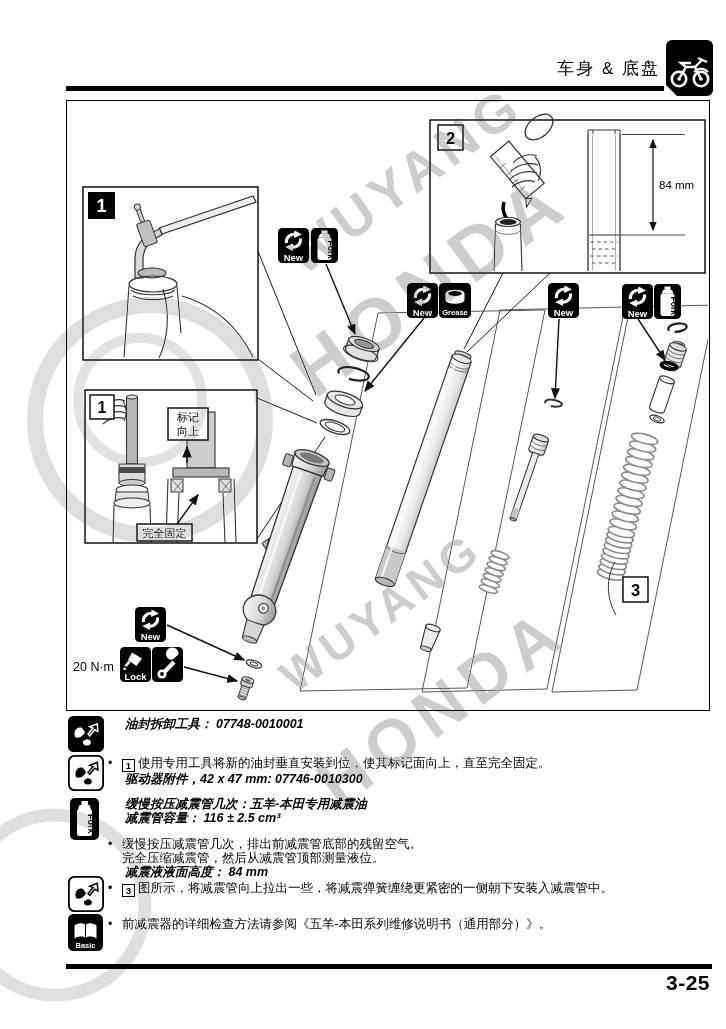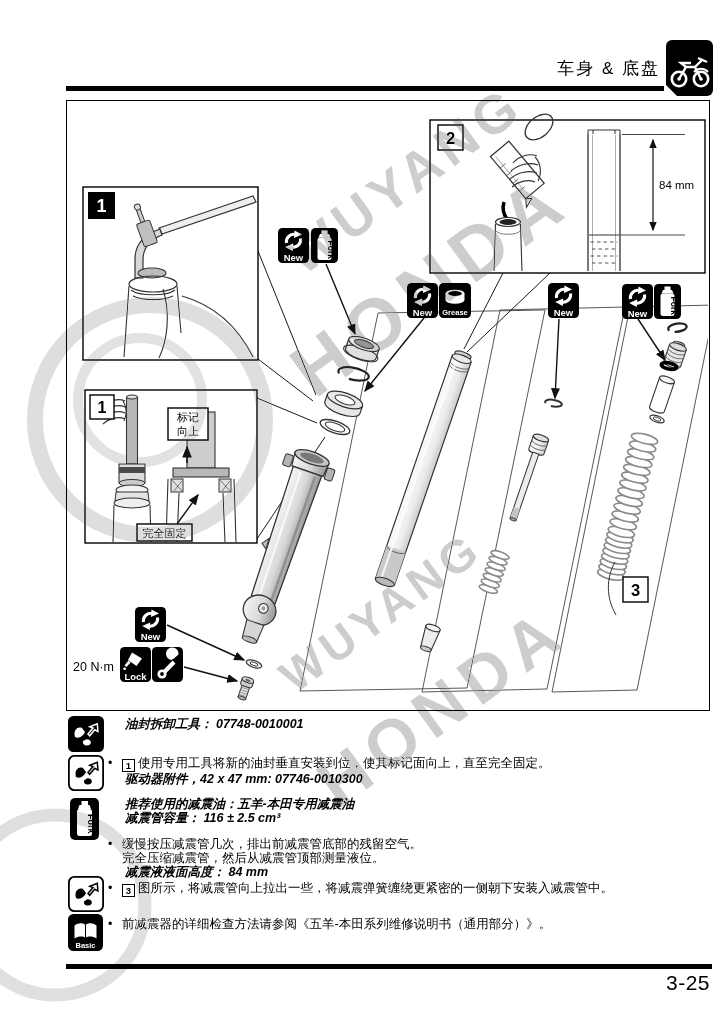--- a/index.html
+++ b/index.html
@@ -18,21 +18,21 @@
   .instr .bullet{display:inline-block;width:14px;}
   .spec{font-weight:700;padding-left:17px;font-style:italic;}
   .cont{padding-left:14px;}
   .sq-b{display:inline-block;width:13px;height:13px;background:#000;color:#fff;font-size:9.5px;font-weight:700;
         text-align:center;line-height:13px;vertical-align:-2px;margin-right:3px;}
   .sq-w{display:inline-block;width:11px;height:11px;background:#fff;color:#000;border:1.2px solid #000;font-size:9.5px;
         font-weight:700;text-align:center;line-height:11px;vertical-align:-2px;margin-right:3px;}
   .icn{position:absolute;}
   
   #footer-rule{left:66px;top:964px;width:646px;height:4.5px;background:#000;}
-  #page-number{right:16px;top:971px;font-size:21px;font-weight:400;letter-spacing:.5px;}
+  #page-number{right:16px;top:971px;font-size:21px;font-weight:700;letter-spacing:.5px;}
   #watermark-layer{left:0;top:0;width:726px;height:1029px;pointer-events:none;mix-blend-mode:darken;}
   text{font-family:"Liberation Sans","DejaVu Sans",sans-serif;}
   .wm{fill:#cdcdcd;font-weight:800;}
   .coil{fill:#fff;stroke:#8a8a8a;stroke-width:1.6;}
   .ln{stroke:#1a1a1a;stroke-width:1;fill:none;}
   .arr{stroke:#111;stroke-width:1.4;fill:none;}
   .box{fill:#fff;stroke:#000;stroke-width:1.4;}
   .thin{stroke:#333;stroke-width:1.1;fill:none;}
 </style>
 </head>
@@ -429,21 +429,21 @@
   </svg>
 <div class="instr" style="top:756px">
   <div><span class="bullet">•</span><span class="sq-w">1</span><span>使用专用工具将新的油封垂直安装到位，使其标记面向上，直至完全固定。</span></div>
   <div class="spec"><span>驱动器附件，42 x 47 mm:</span> <span>07746-0010300</span></div>
 </div>
 
 <svg class="icn" style="left:70px;top:798px" width="29" height="42">
     <use href="#fork-oil-icon"></use>
   </svg>
 <div class="instr" style="top:797px">
-  <div class="spec"><span>推荐使用的减震油：</span><span>五羊-本田专用减震油</span></div>
+  <div class="spec"><span>缓慢按压减震管几次：</span><span>五羊-本田专用减震油</span></div>
   <div class="spec"><span>减震管容量：</span> <span>116 ± 2.5 cm³</span></div>
 </div>
 
 <div class="instr" style="top:837px">
   <div><span class="bullet">•</span><span>缓慢按压减震管几次，排出前减震管底部的残留空气。</span></div>
   <div class="cont">完全压缩减震管，然后从减震管顶部测量液位。</div>
   <div class="spec"><span>减震液液面高度：</span> <span>84 mm</span></div>
 </div>
 
 <svg class="icn" style="left:68px;top:876px" width="36" height="36">

